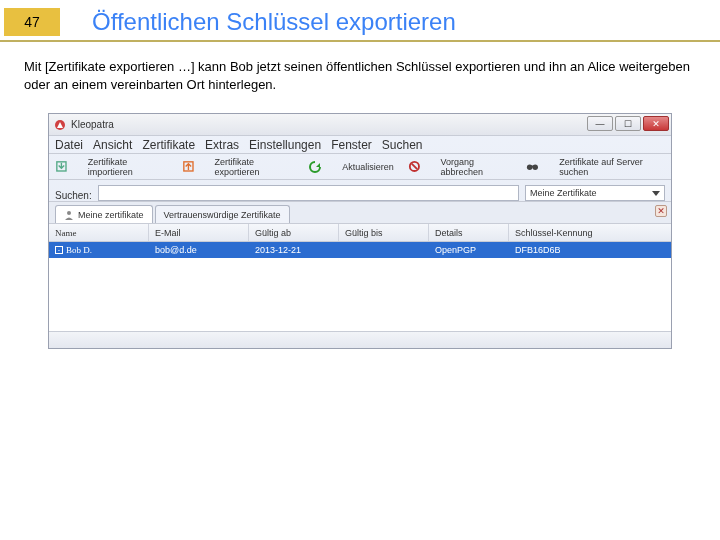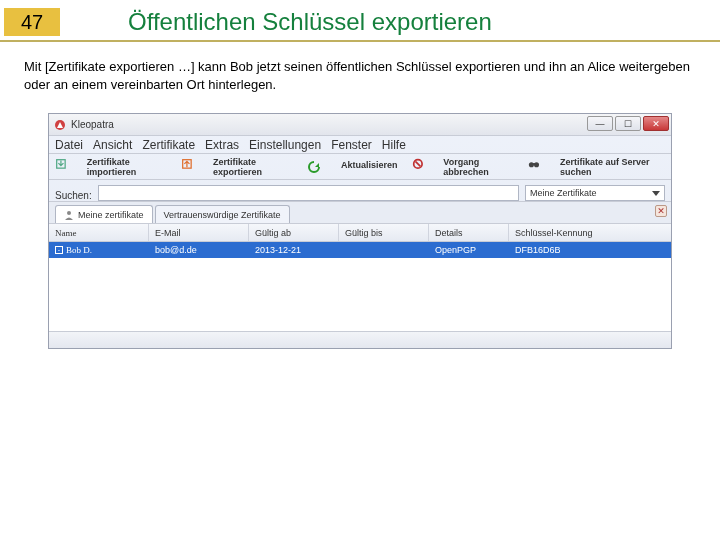--- a/index.html
+++ b/index.html
@@ -18,28 +18,28 @@
     margin-bottom: 10px;
   }
   .slide-number {
     background: #e8c040;
     color: #000;
     width: 56px;
     height: 28px;
     display: flex;
     align-items: center;
     justify-content: center;
-    font-size: 20px;
+    font-size: 14px;
     margin-left: 4px;
   }
   .slide-title {
     font-size: 24px;
-    color: #15803d;
+    color: #3b82f6;
     font-weight: 400;
-    margin-left: 68px;
+    margin-left: 32px;
   }
   .slide-body {
     padding: 6px 24px 0 24px;
     font-size: 13px;
     color: #000;
     line-height: 1.35;
   }
   .app-window {
     margin: 20px 48px 0 48px;
     border: 1px solid #9aa0b0;
@@ -91,21 +91,21 @@
   .toolbar {
     height: 26px;
     display: flex;
     align-items: center;
     gap: 14px;
     padding: 0 6px;
     border-bottom: 1px solid #c8ccd6;
     font-size: 9px;
     color: #333;
   }
-  .tb-item { display: flex; align-items: flex-start; gap: 20px; font-weight: bold; }
+  .tb-item { display: flex; align-items: center; gap: 20px; }
   .tb-icon { width: 14px; height: 14px; display: inline-flex; align-items: center; justify-content: center; }
   .search-row {
     height: 22px;
     display: flex;
     align-items: flex-end;
     gap: 6px;
     padding: 0 6px;
     border-bottom: 1px solid #c8ccd6;
   }
   .search-input {
@@ -223,21 +223,21 @@
     </div>
   </div>
 
   <div class="menubar">
     <span>Datei</span>
     <span>Ansicht</span>
     <span>Zertifikate</span>
     <span>Extras</span>
     <span>Einstellungen</span>
     <span>Fenster</span>
-    <span>Hilfe</span>
+    <span>Suchen</span>
   </div>
 
   <div class="toolbar">
     <div class="tb-item">
       <span class="tb-icon">
           <svg viewBox="0 0 14 14">
             <rect x="2" y="2" width="10" height="10" fill="none" stroke="#5a8" stroke-width="1.5"></rect>
             <path d="M7 3 L7 8 M4 6 L7 9 L10 6" stroke="#5a8" fill="none" stroke-width="1.5"></path>
           </svg>
         </span>

